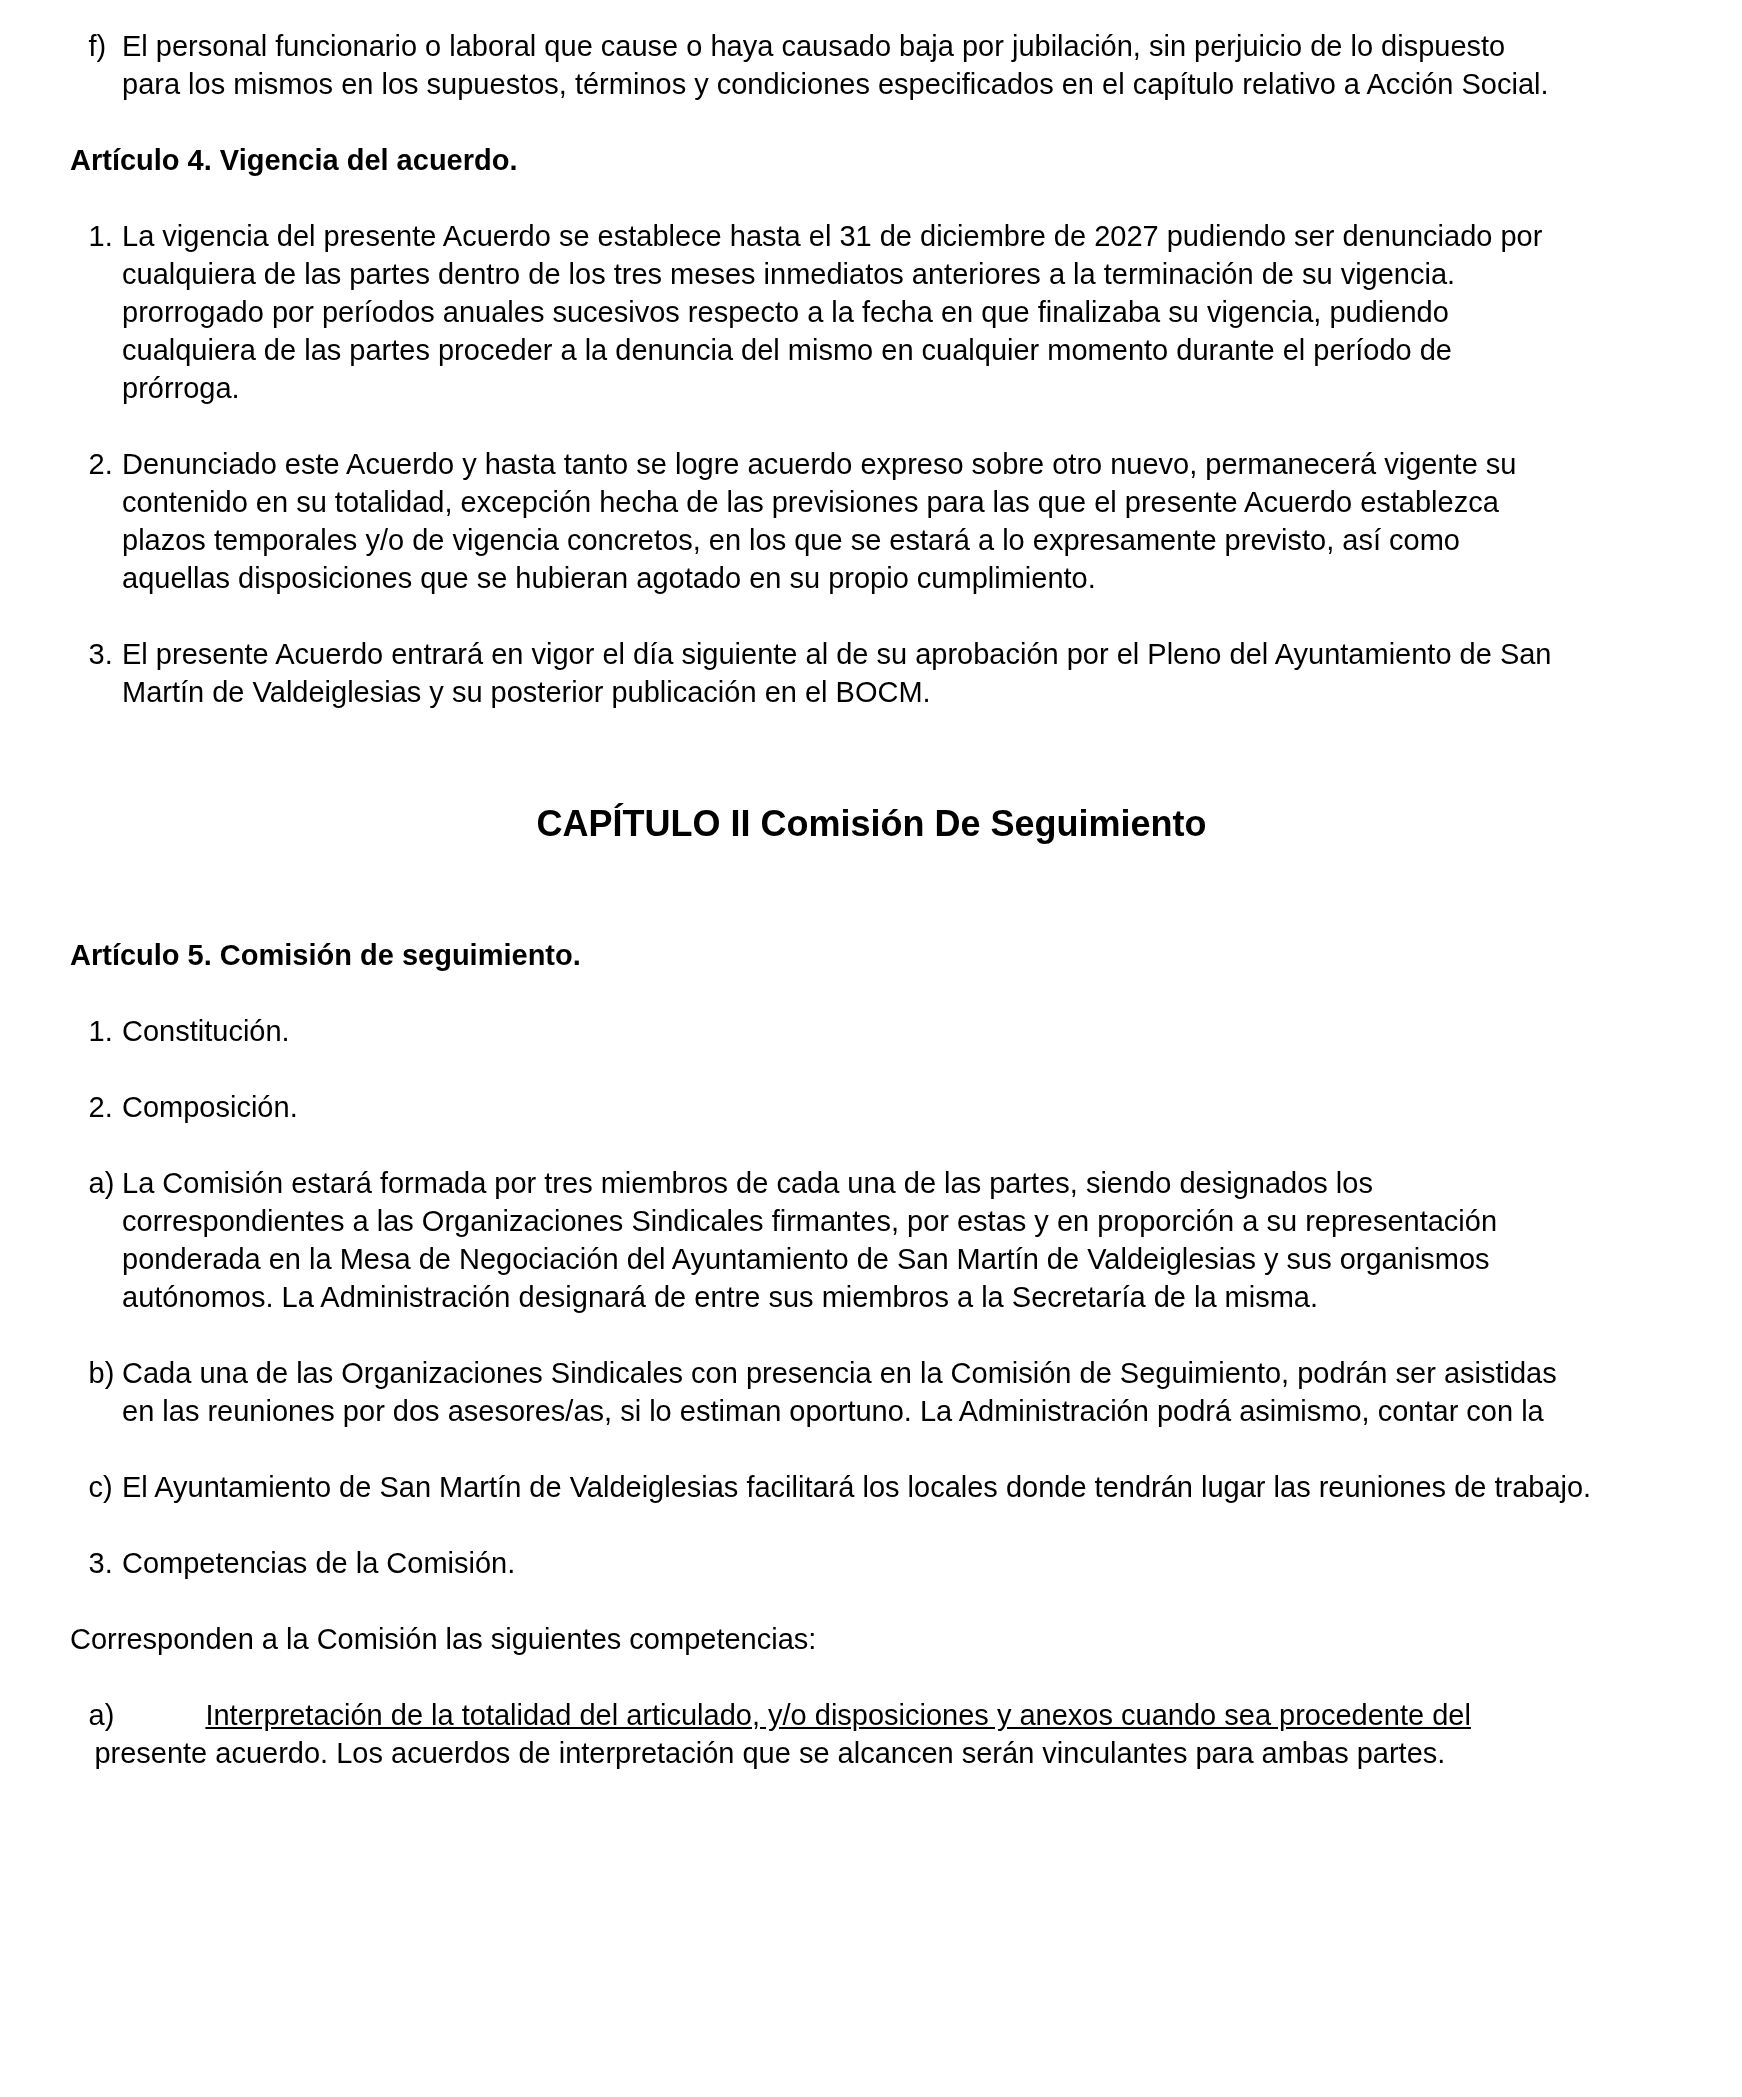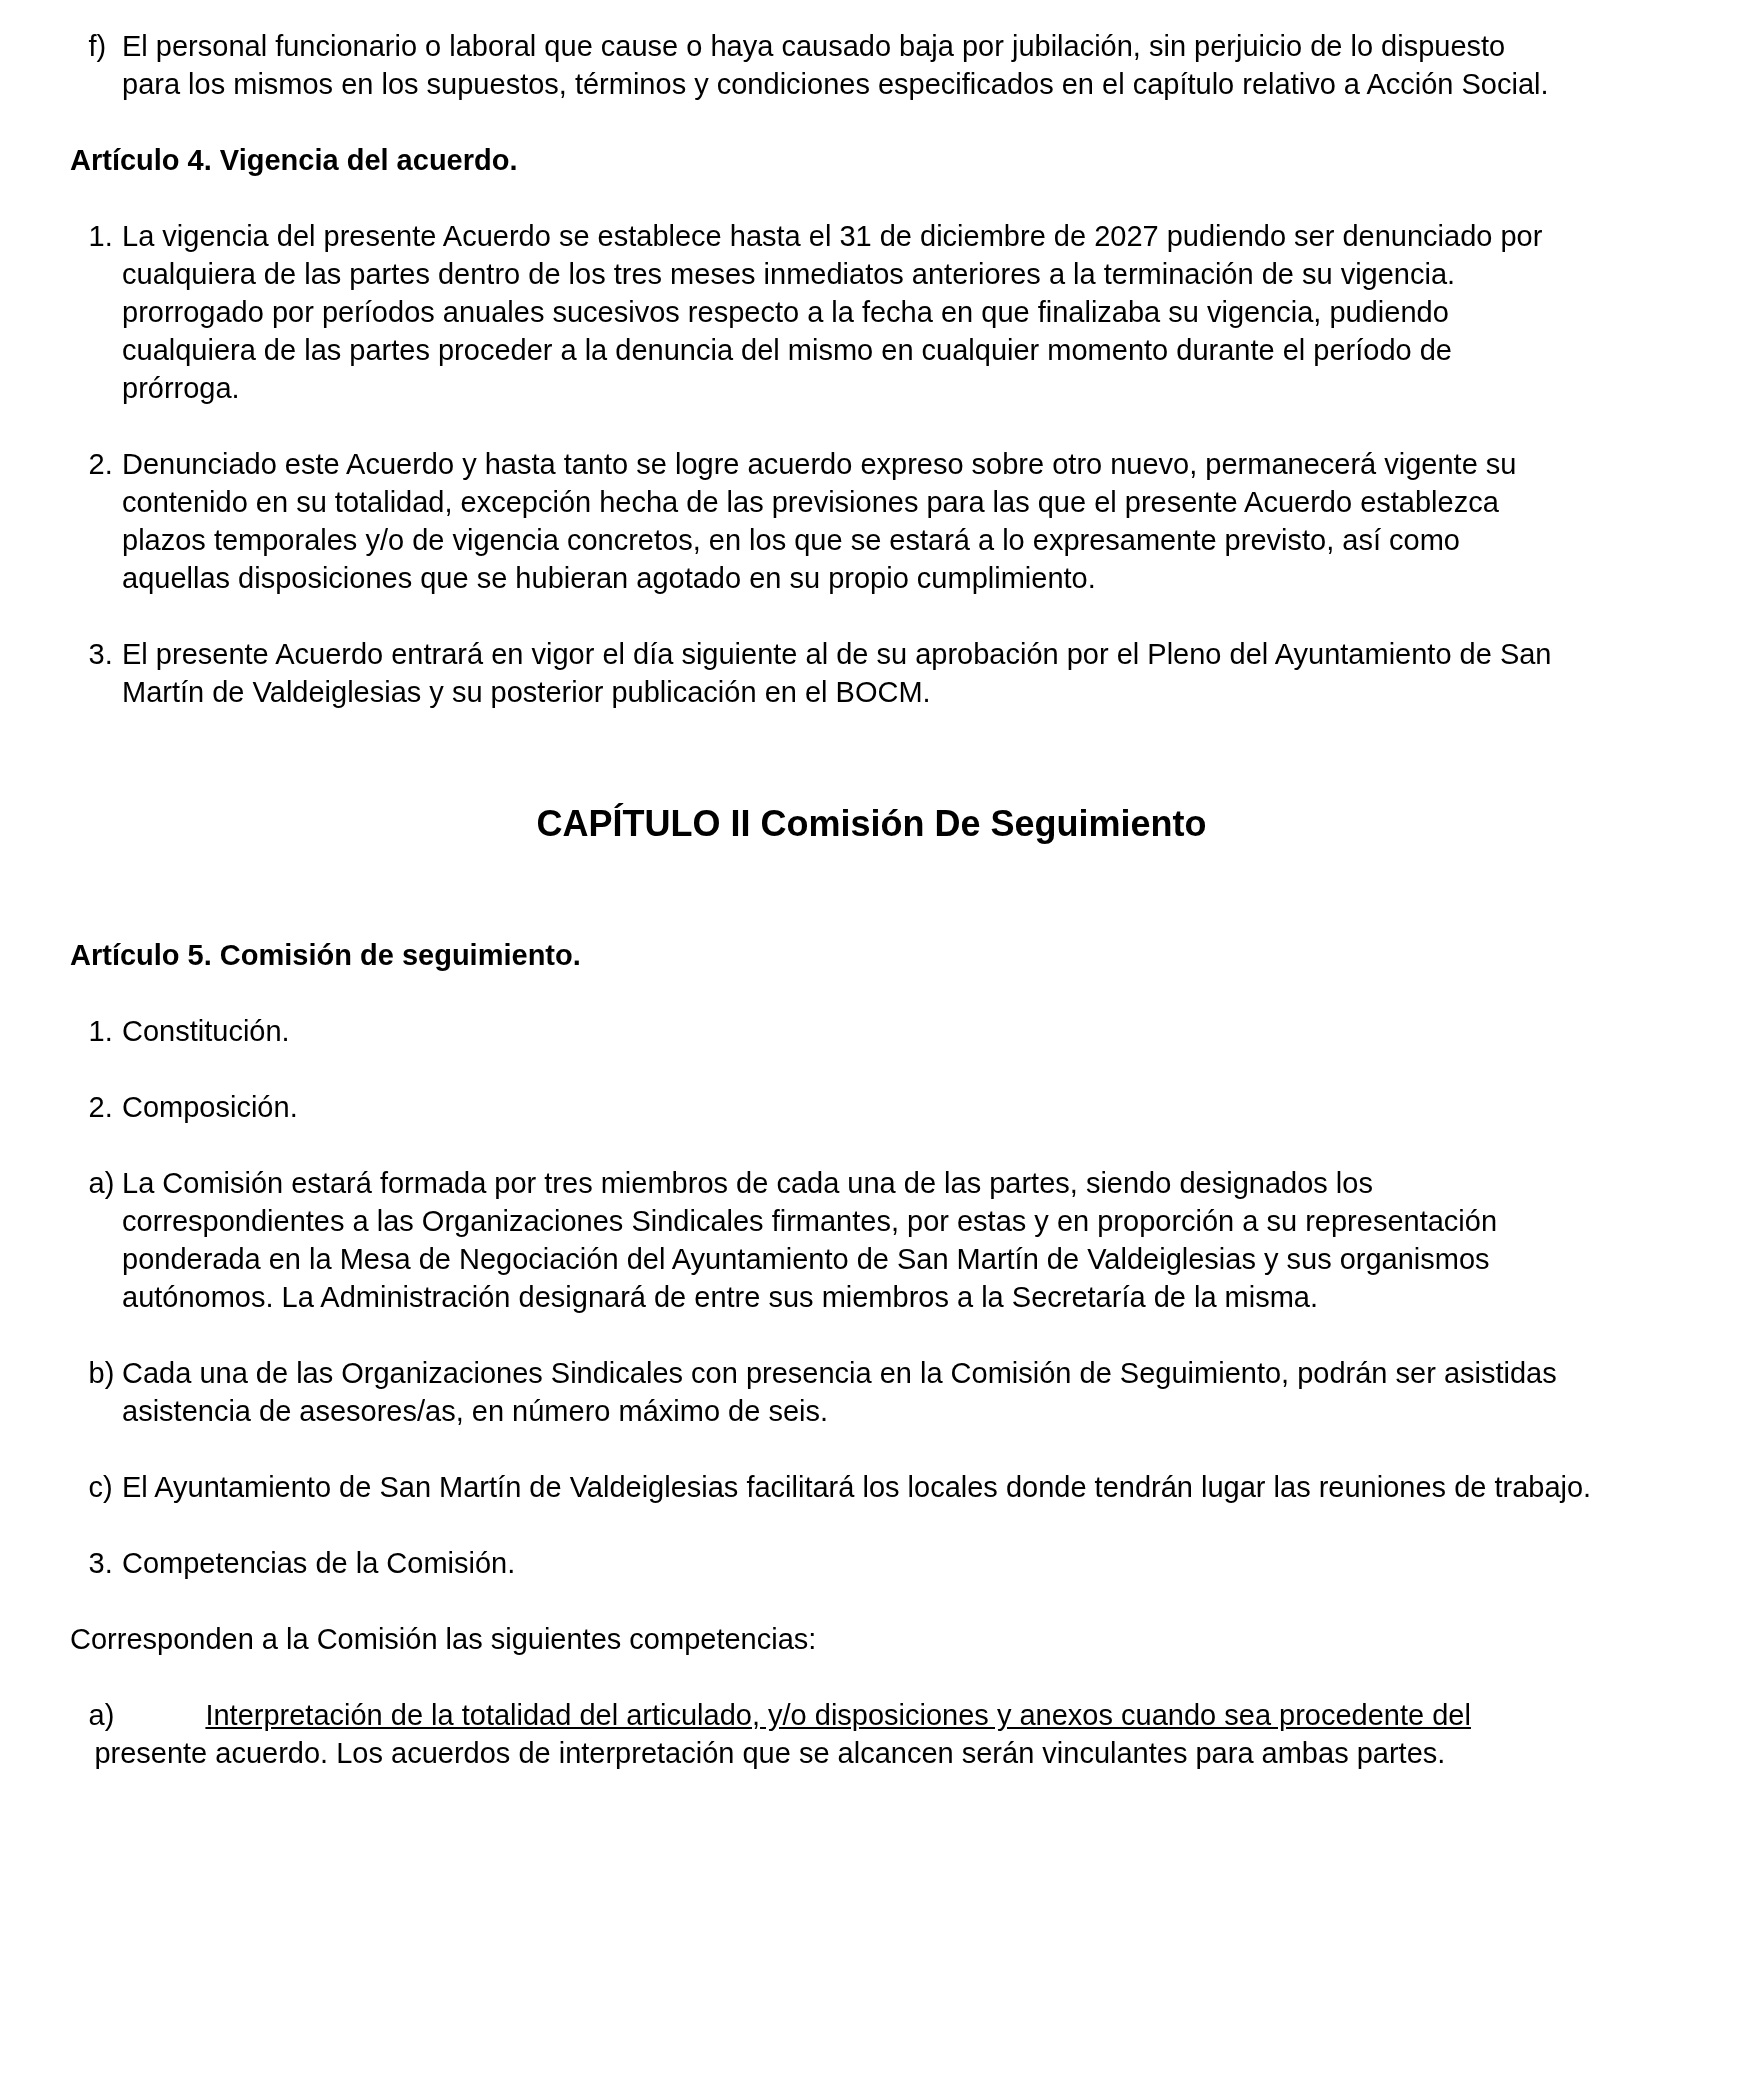--- a/index.html
+++ b/index.html
@@ -89,21 +89,21 @@
     <span class="marker">a)</span>
     <div class="line">La Comisión estará formada por tres miembros de cada una de las partes, siendo designados los</div>
     <div class="line">correspondientes a las Organizaciones Sindicales firmantes, por estas y en proporción a su representación</div>
     <div class="line">ponderada en la Mesa de Negociación del Ayuntamiento de San Martín de Valdeiglesias y sus organismos</div>
     <div class="line">autónomos. La Administración designará de entre sus miembros a la Secretaría de la misma.</div>
   </div>
 
   <div class="block li">
     <span class="marker">b)</span>
     <div class="line">Cada una de las Organizaciones Sindicales con presencia en la Comisión de Seguimiento, podrán ser asistidas</div>
-    <div class="line">asistencia de asesores/as, en número máximo de seis.</div>
+    <div class="line">en las reuniones por dos asesores/as, si lo estiman oportuno. La Administración podrá asimismo, contar con la</div>
   </div>
 
   <div class="block li">
     <span class="marker">c)</span>
     <div class="line">El Ayuntamiento de San Martín de Valdeiglesias facilitará los locales donde tendrán lugar las reuniones de trabajo.</div>
   </div>
 
   <div class="block li">
     <span class="marker">3.</span>
     <div class="line">Competencias de la Comisión.</div>

